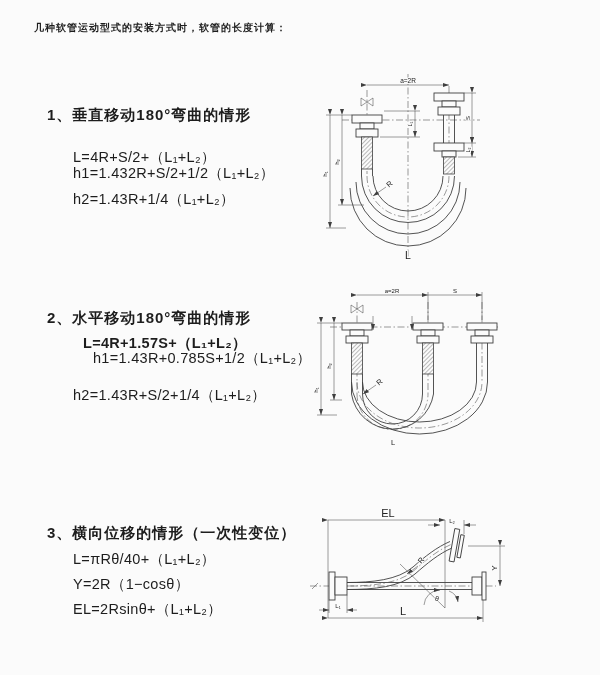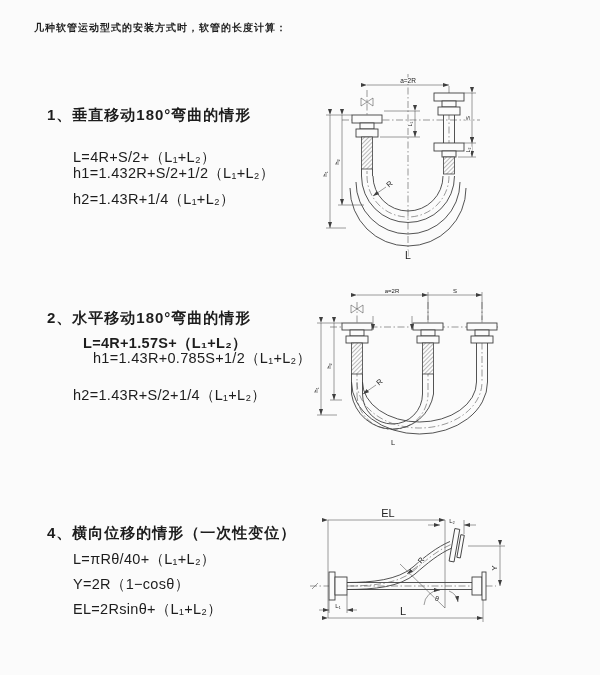--- a/index.html
+++ b/index.html
@@ -42,21 +42,21 @@
 <div class="abs sec-heading" style="left:47px;top:106px;">1、垂直移动180°弯曲的情形</div>
 <div class="abs formula" style="left:73px;top:148px;">L=4R+S/2+（L₁+L₂）</div>
 <div class="abs formula" style="left:73px;top:164px;">h1=1.432R+S/2+1/2（L₁+L₂）</div>
 <div class="abs formula" style="left:73px;top:190px;">h2=1.43R+1/4（L₁+L₂）</div>
 
 <div class="abs sec-heading" style="left:47px;top:309px;text-align:right;">2、水平移动180°弯曲的情形</div>
 <div class="abs formula" style="left:83px;top:334px;font-weight:bold;">L=4R+1.57S+（L₁+L₂）</div>
 <div class="abs formula" style="left:73px;top:349px;margin-left:20px;">h1=1.43R+0.785S+1/2（L₁+L₂）</div>
 <div class="abs formula" style="left:73px;top:386px;">h2=1.43R+S/2+1/4（L₁+L₂）</div>
 
-<div class="abs sec-heading" style="left:47px;top:524px;">4、横向位移的情形（一次性变位）</div>
+<div class="abs sec-heading" style="left:47px;top:524px;">3、横向位移的情形（一次性变位）</div>
 <div class="abs formula" style="left:73px;top:550px;">L=πRθ/40+（L₁+L₂）</div>
 <div class="abs formula" style="left:73px;top:575px;">Y=2R（1−cosθ）</div>
 <div class="abs formula" style="left:73px;top:600px;">EL=2Rsinθ+（L₁+L₂）</div>
 
 <svg style="left:312px;top:66px;" width="285" height="200" viewBox="0 0 285 200">
   <defs>
     <marker id="ar1" markerWidth="7" markerHeight="5" refX="6" refY="2" orient="auto" markerUnits="userSpaceOnUse">
       <path d="M0,0 L6,2 L0,4 Z" fill="#3f3f3f"></path>
     </marker>
     <pattern id="hatch1" width="3" height="3" patternUnits="userSpaceOnUse" patternTransform="rotate(45)">

